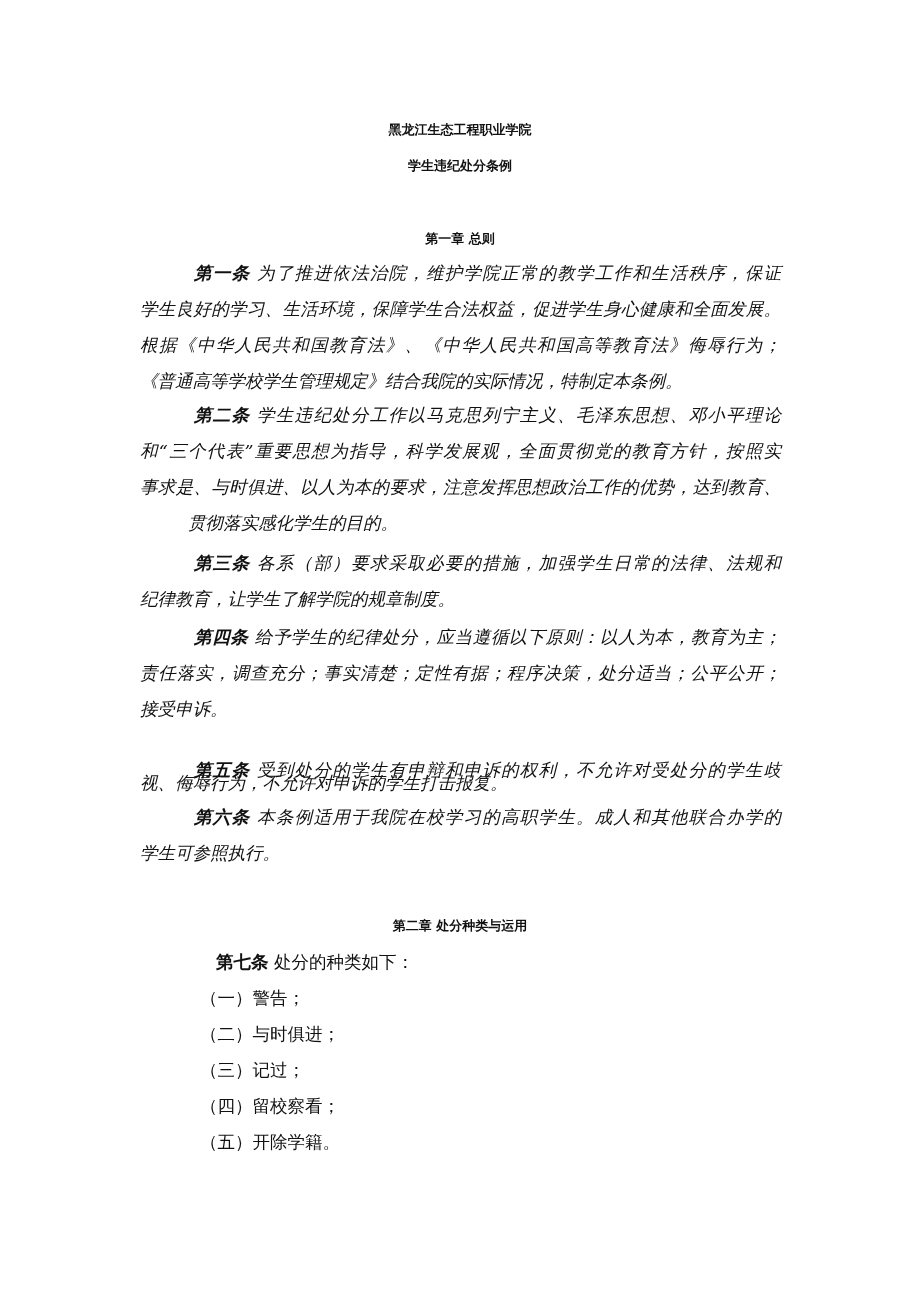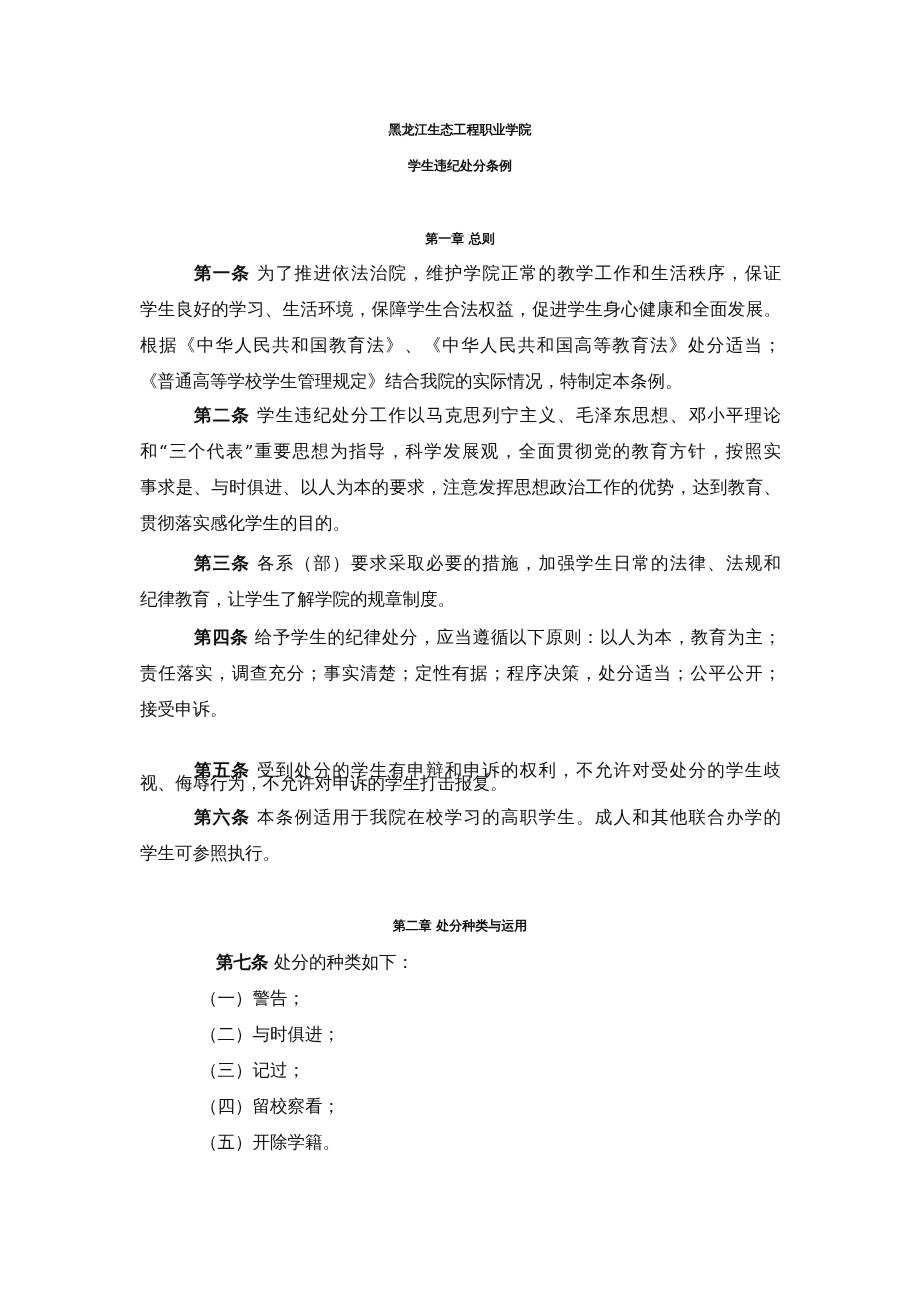--- a/index.html
+++ b/index.html
@@ -1,47 +1,47 @@
 <!DOCTYPE html>
 <html><head>
 <meta charset="utf-8">
 <style>
   html, body { margin:0; padding:0; background:#ffffff; }
   body { width:920px; height:1302px; position:relative; overflow:hidden;
          font-family:"DejaVu Serif","Liberation Serif",serif; color:#111; }
   .page { position:absolute; left:0; top:0; width:920px; height:1302px; }
   .line { position:absolute; left:140px; width:641px; font-size:17.5px; line-height:22px;
-          white-space:nowrap; text-align:justify; text-align-last:justify; }
+          white-space:nowrap; text-align:justify; text-align-last:justify;font-style:italic; }
   .line.first { left:194px; width:587px; }
   .line.last { text-align-last:left; }
   .center { position:absolute; left:0; width:920px; text-align:center; font-size:13px; line-height:22px;
             font-family:"DejaVu Sans","Liberation Sans",sans-serif; font-weight:bold; }
   .b { font-weight:bold; font-family:"DejaVu Sans","Liberation Sans",sans-serif; }
   .item { position:absolute; left:200px; font-size:17.5px; line-height:22px; white-space:nowrap; }
   .item7 { left:216px; }
 </style>
 </head>
 <body>
 
 <div class="page">
 
   <div class="center" style="top:119px;">黑龙江生态工程职业学院</div>
   <div class="center" style="top:155px;">学生违纪处分条例</div>
 
   <div class="center" style="top:228px;">第一章  总则</div>
 
   <div class="line first" style="top:262px;"><span class="b">第一条</span> <span>为了推进依法治院，维护学院正常的教学工作和生活秩序，保证</span></div>
   <div class="line" style="top:298px;">学生良好的学习、生活环境，保障学生合法权益，促进学生身心健康和全面发展。</div>
-  <div class="line" style="top:334px;">根据《中华人民共和国教育法》、《中华人民共和国高等教育法》处分适当；</div>
+  <div class="line" style="top:334px;">根据《中华人民共和国教育法》、《中华人民共和国高等教育法》侮辱行为；</div>
   <div class="line last" style="top:370px;">《普通高等学校学生管理规定》结合我院的实际情况，特制定本条例。</div>
 
   <div class="line first" style="top:404px;"><span class="b">第二条</span> <span>学生违纪处分工作以马克思列宁主义、毛泽东思想、邓小平理论</span></div>
   <div class="line" style="top:440px;">和“三个代表”重要思想为指导，科学发展观，全面贯彻党的教育方针，按照实</div>
   <div class="line" style="top:476px;">事求是、与时俱进、以人为本的要求，注意发挥思想政治工作的优势，达到教育、</div>
-  <div class="line last" style="top:512px;">贯彻落实感化学生的目的。</div>
+  <div class="line last" style="top:512px;margin-left:48px;">贯彻落实感化学生的目的。</div>
 
   <div class="line first" style="top:552px;"><span class="b">第三条</span> <span>各系（部）要求采取必要的措施，加强学生日常的法律、法规和</span></div>
   <div class="line last" style="top:588px;">纪律教育，让学生了解学院的规章制度。</div>
 
   <div class="line first" style="top:626px;"><span class="b">第四条</span> <span>给予学生的纪律处分，应当遵循以下原则：以人为本，教育为主；</span></div>
   <div class="line" style="top:662px;">责任落实，调查充分；事实清楚；定性有据；程序决策，处分适当；公平公开；</div>
   <div class="line last" style="top:698px;">接受申诉。</div>
 
   <div class="line first" style="top:736px;margin-top:23px;"><span class="b">第五条</span> <span>受到处分的学生有申辩和申诉的权利，不允许对受处分的学生歧</span></div>
   <div class="line last" style="top:772px;">视、侮辱行为，不允许对申诉的学生打击报复。</div>

